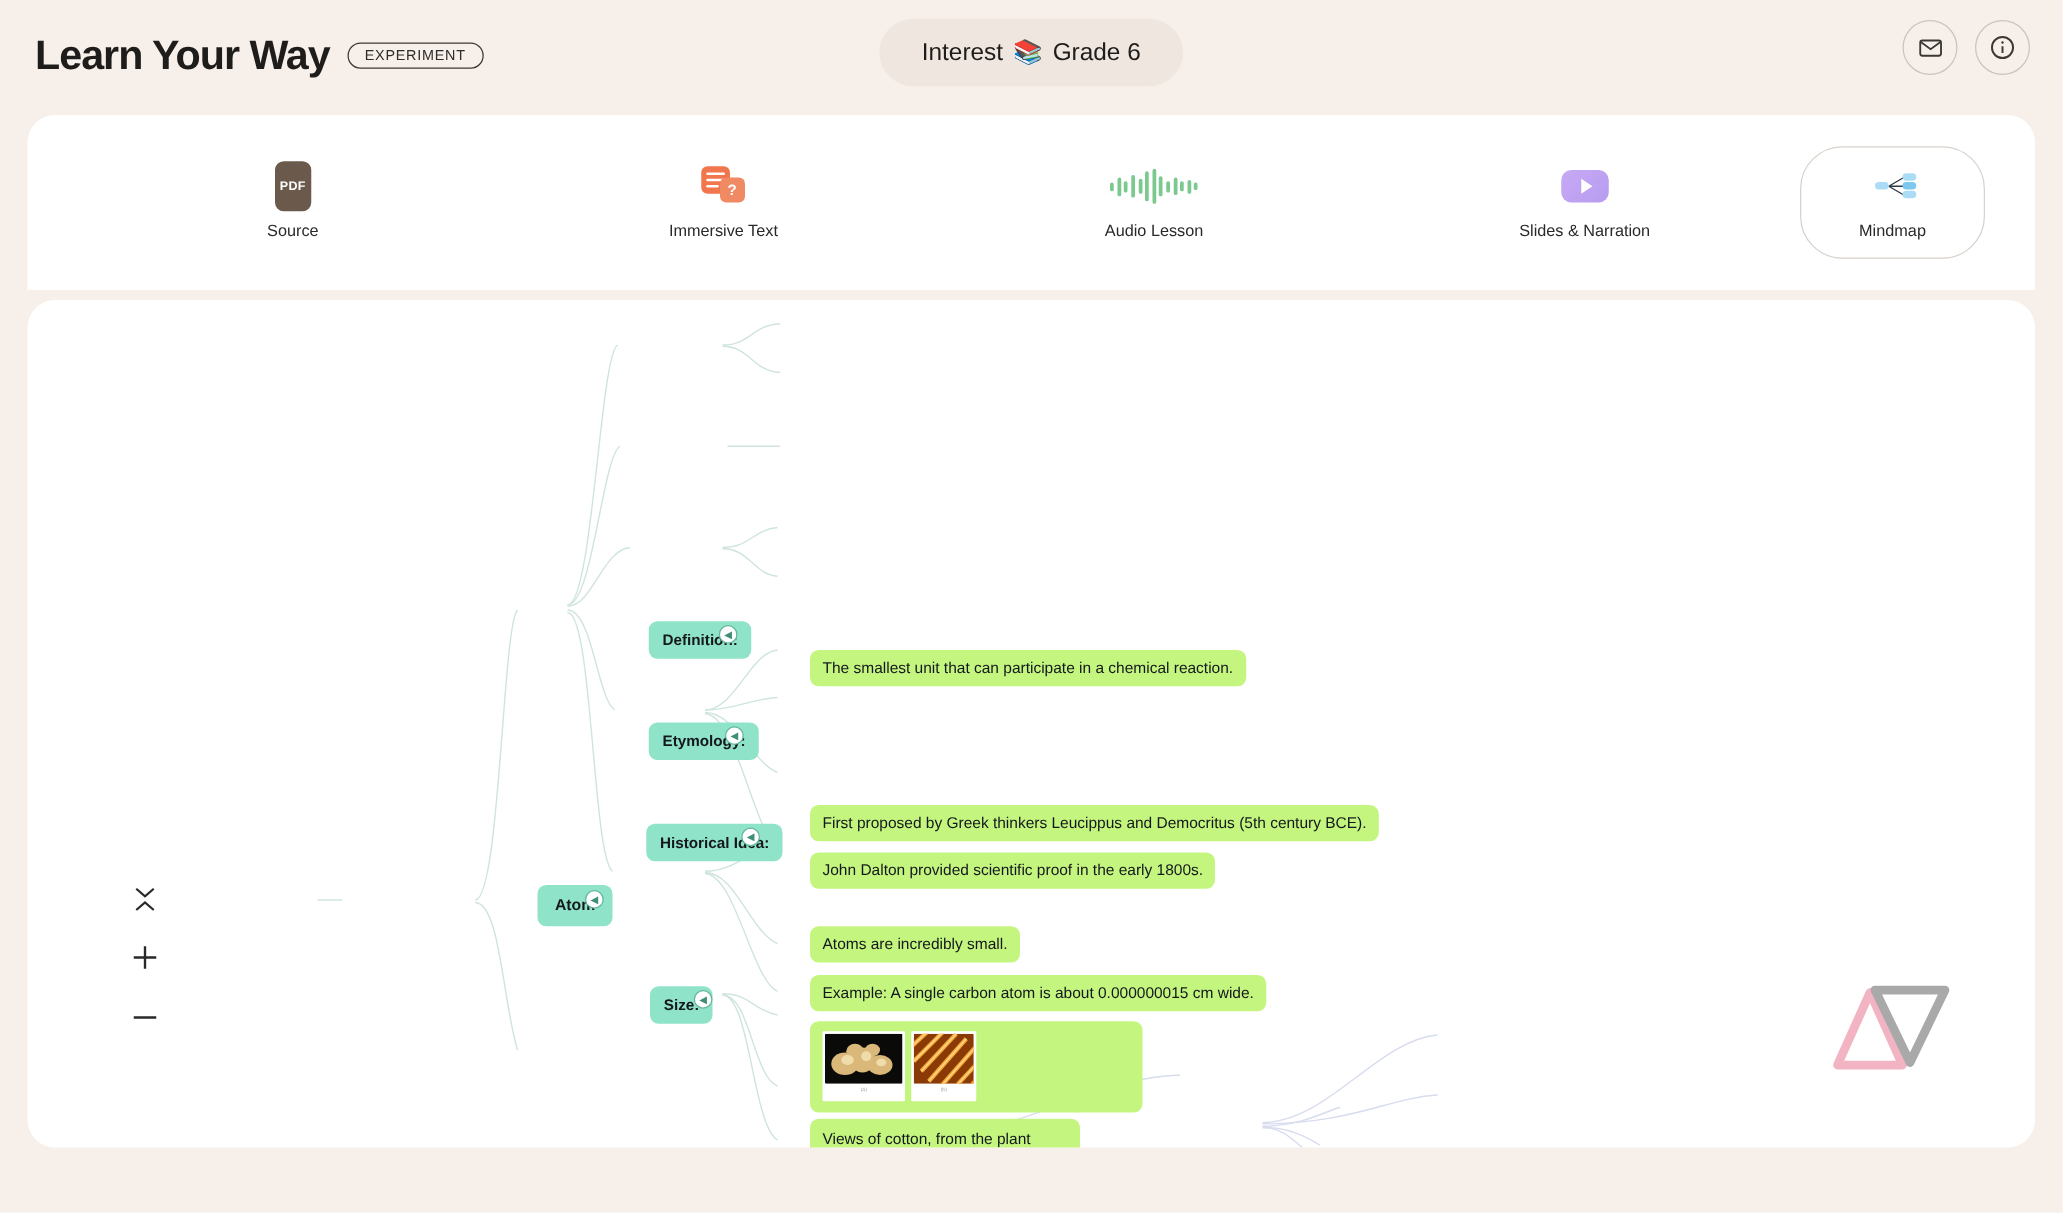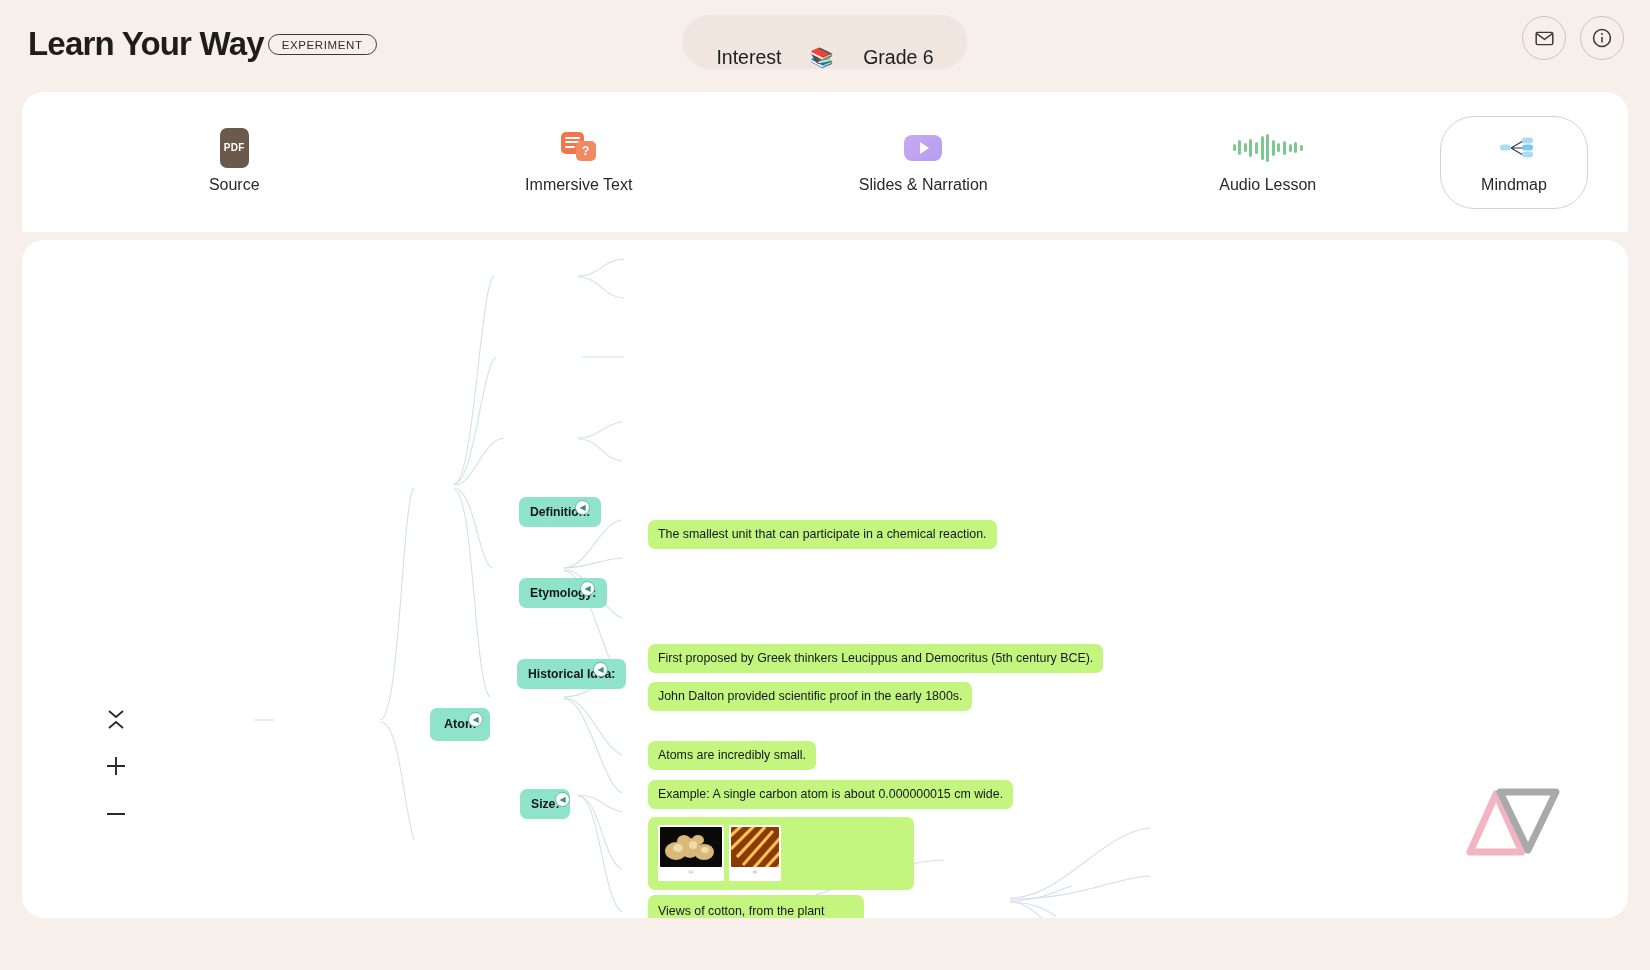--- a/index.html
+++ b/index.html
@@ -12,21 +12,21 @@
 
   
   .app-header {
     position: relative;
     height: 88px;
     display: flex;
     align-items: center;
     padding: 0 28px;
   }
   .brand {
-    display: flex; align-items: center; gap: 4px;
+    display: flex; align-items: center; gap: 14px;
   }
   .brand-title {
     font-size: 33px;
     font-weight: 700;
     letter-spacing: -0.8px;
     color: #1f1d1b;
   }
   .experiment-chip {
     border: 1.4px solid #3b3835;
     border-radius: 20px;
@@ -35,21 +35,21 @@
     letter-spacing: 0.6px;
     color: #2e2b28;
   }
   .context-pill {
     position: absolute;
     left: 50%; transform: translateX(-50%);
     top: 15px;
     background: #eee6df;
     border-radius: 34px;
     height: 54px;
-    display: flex; align-items: flex-end; gap: 29px;
+    display: flex; align-items: center; gap: 8px;
     padding: 0 34px;
   }
   .context-pill .ctx-text {
     font-size: 19.5px;
     color: #1f1d1b;
   }
   .context-pill .ctx-emoji { font-size: 19px; }
   .header-actions {
     position: absolute; right: 26px; top: 16px;
     display: flex; gap: 14px;
@@ -81,21 +81,21 @@
     cursor: pointer;
     padding: 14px 10px;
     border-radius: 34px;
     position: relative;
   }
   .tab.selected {
     border: 1.3px solid #d8d2cc;
     max-width: 148px;
   }
   .tab-label {
-    font-size: 16px;
+    font-size: 13px;
     color: #2b2927;
   }
   .tab-icon { height: 34px; display: flex; align-items: center; justify-content: center; }
 
   .icon-pdf {
     width: 29px; height: 40px; border-radius: 7px;
     background: #6b5a4b;
     color: #fff; font-size: 10px; font-weight: 700;
     display: flex; align-items: center; justify-content: center;
     letter-spacing: 0.3px;
@@ -267,29 +267,20 @@
       <span class="icon-immersive">
         <span class="card-a">
             <i></i>
             <i></i>
             <i></i>
           </span>
         <span class="card-b">?</span>
       </span>
     </span>
     <span class="tab-label">Immersive Text</span>
-  </div>
-
-  <div class="tab">
-    <span class="tab-icon">
-      <span class="icon-slides">
-          <span class="play"></span>
-        </span>
-    </span>
-    <span class="tab-label">Slides &amp; Narration</span>
   </div>
 
   <div class="tab">
     <span class="tab-icon">
       <span class="icon-audio">
         <span style="height:7px"></span>
           <span style="height:15px"></span>
           <span style="height:9px"></span>
         <span style="height:18px"></span>
           <span style="height:12px"></span>
@@ -297,20 +288,29 @@
         <span style="height:28px"></span>
           <span style="height:16px"></span>
           <span style="height:9px"></span>
         <span style="height:14px"></span>
           <span style="height:8px"></span>
           <span style="height:11px"></span>
         <span style="height:6px"></span>
       </span>
     </span>
     <span class="tab-label">Audio Lesson</span>
+  </div>
+
+  <div class="tab">
+    <span class="tab-icon">
+      <span class="icon-slides">
+          <span class="play"></span>
+        </span>
+    </span>
+    <span class="tab-label">Slides &amp; Narration</span>
   </div>
 
   <div class="tab selected">
     <span class="tab-icon">
       <svg class="icon-mind" viewBox="0 0 44 30">
         <path d="M19 15 L31 8 M19 15 L31 15 M19 15 L31 22" stroke="#2f3a45" stroke-width="1.1" fill="none"></path>
         <rect x="8" y="11.5" width="11" height="6" rx="3" fill="#aaddf5"></rect>
         <rect x="30" y="4.5" width="11" height="6" rx="3" fill="#aaddf5"></rect>
         <rect x="30" y="11.5" width="11" height="6" rx="3" fill="#7cc8ee"></rect>
         <rect x="30" y="18.5" width="11" height="6" rx="3" fill="#aaddf5"></rect>

